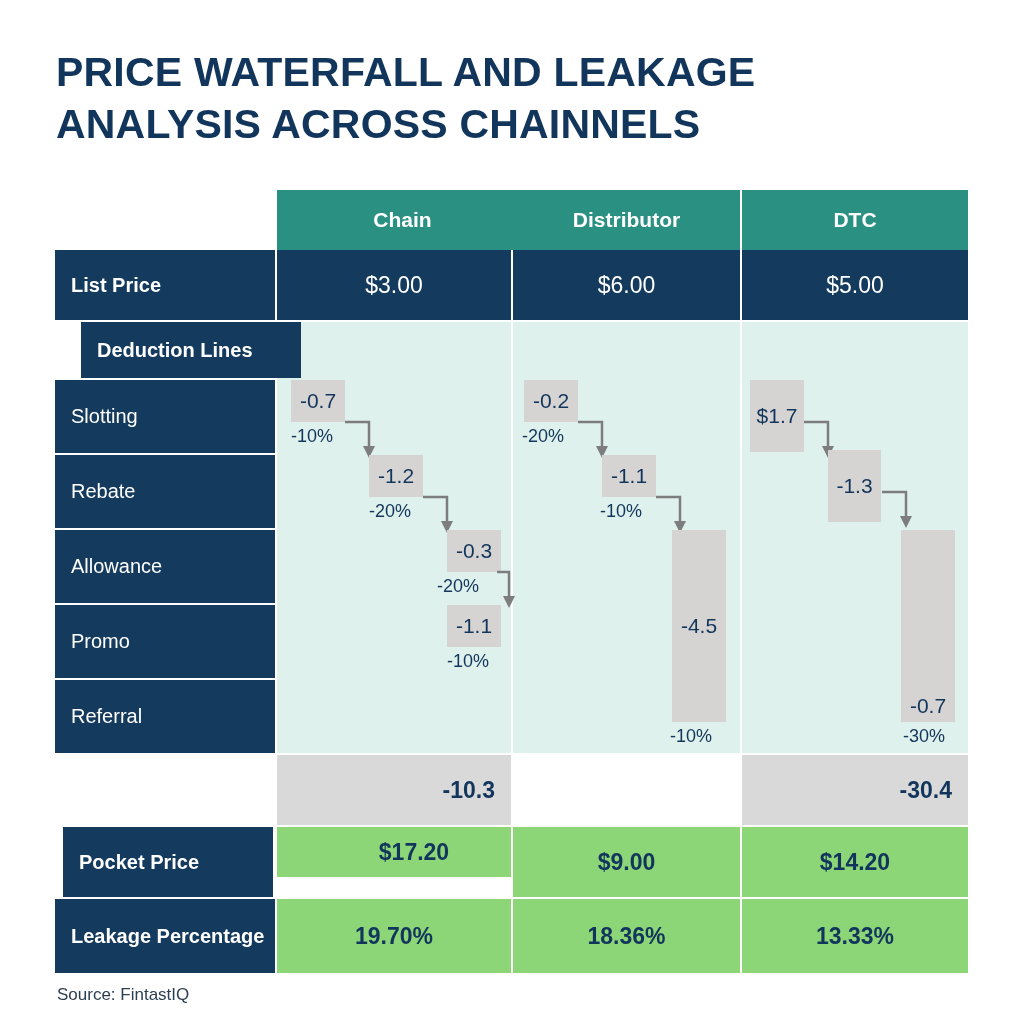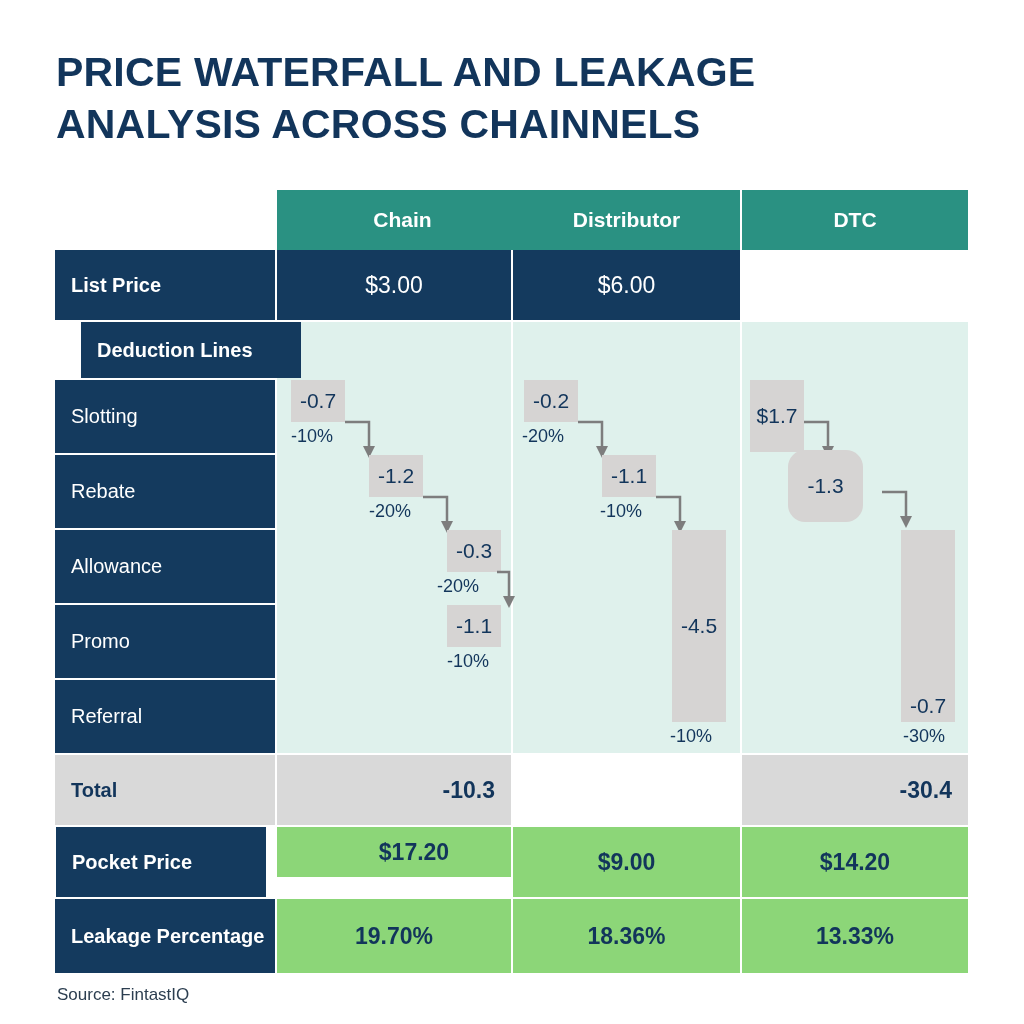--- a/index.html
+++ b/index.html
@@ -118,38 +118,38 @@
 
   <div class="table">
 
     <div class="cell hdr" style="left:222px;top:0;width:251px;height:60px;">Chain</div>
     <div class="cell hdr" style="left:458px;top:0;width:227px;height:60px;">Distributor</div>
     <div class="cell navy lbl bold" style="left:0;top:60px;width:220px;height:70px;">List Price</div>
 
     <div class="cell hdr" style="left:687px;top:0;width:226px;height:60px;">DTC</div>
     <div class="cell valnavy" style="left:222px;top:60px;width:234px;height:70px;">$3.00</div>
     <div class="cell valnavy" style="left:458px;top:60px;width:227px;height:70px;">$6.00</div>
+    <div class="cell valnavy" style="left:687px;top:60px;width:226px;height:70px;">$5.00</div>
 
     <div class="cell mint" style="left:222px;top:132px;width:234px;height:431px;"></div>
     <div class="cell mint" style="left:458px;top:132px;width:227px;height:431px;"></div>
     <div class="cell mint" style="left:687px;top:132px;width:226px;height:431px;"></div>
 
     <div class="cell navy lbl bold" style="left:0;top:132px;width:220px;height:56px;margin-left:26px;">Deduction Lines</div>
 
     <div class="cell navy lbl reg" style="left:0;top:190px;width:220px;height:73px;">Slotting</div>
     <div class="cell navy lbl reg" style="left:0;top:265px;width:220px;height:73px;">Rebate</div>
     <div class="cell navy lbl reg" style="left:0;top:340px;width:220px;height:73px;">Allowance</div>
     <div class="cell navy lbl reg" style="left:0;top:415px;width:220px;height:73px;">Promo</div>
     <div class="cell navy lbl reg" style="left:0;top:490px;width:220px;height:73px;">Referral</div>
 
-    <div class="cell grey lblcell" style="left:0;top:565px;width:220px;height:70px;">Total</div>
     <div class="cell grey valcell" style="left:222px;top:565px;width:234px;height:70px;">-10.3</div>
     <div class="cell grey valcell" style="left:687px;top:565px;width:226px;height:70px;">-30.4</div>
 
-    <div class="cell navy lbl bold" style="left:1px;top:637px;width:210px;height:70px;">Pocket Price</div>
+    <div class="cell navy lbl bold" style="left:8px;top:637px;width:210px;height:70px;">Pocket Price</div>
     <div class="cell green" style="left:222px;top:637px;width:234px;height:50px;padding-left:40px;">$17.20</div>
     <div class="cell green" style="left:458px;top:637px;width:227px;height:70px;">$9.00</div>
     <div class="cell green" style="left:687px;top:637px;width:226px;height:70px;">$14.20</div>
 
     <div class="cell navy lbl bold" style="left:0;top:709px;width:220px;height:74px;line-height:1.12;">Leakage Percentage</div>
     <div class="cell green" style="left:222px;top:709px;width:234px;height:74px;">19.70%</div>
     <div class="cell green" style="left:458px;top:709px;width:227px;height:74px;">18.36%</div>
     <div class="cell green" style="left:687px;top:709px;width:226px;height:74px;">13.33%</div>
 
     <div class="wf">
@@ -194,21 +194,21 @@
 
       <div class="bar" style="left:617px;top:340px;width:54px;height:192px;">-4.5</div>
       <div class="pct" style="left:615px;top:536px;">-10%</div>
 
       <div class="bar" style="left:695px;top:190px;width:54px;height:72px;">$1.7</div>
       <svg class="conn" style="left:747px;top:228px;" width="50" height="42">
         <path d="M2,4 L26,4 L26,28" stroke="#7D7D7D" stroke-width="2.5" fill="none"></path>
         <path d="M20,28 L32,28 L26,40 Z" fill="#7D7D7D"></path>
       </svg>
 
-      <div class="bar" style="left:733px;top:260px;width:75px;height:72px;border-radius:17px;">-1.3</div>
+      <div class="bar" style="left:773px;top:260px;width:53px;height:72px;">-1.3</div>
       <svg class="conn" style="left:825px;top:298px;" width="50" height="42">
         <path d="M2,4 L26,4 L26,28" stroke="#7D7D7D" stroke-width="2.5" fill="none"></path>
         <path d="M20,28 L32,28 L26,40 Z" fill="#7D7D7D"></path>
       </svg>
 
       <div class="bar anchor-bottom" style="left:846px;top:340px;width:54px;height:192px;">-0.7</div>
       <div class="pct" style="left:848px;top:536px;">-30%</div>
 
     </div>
   </div>

